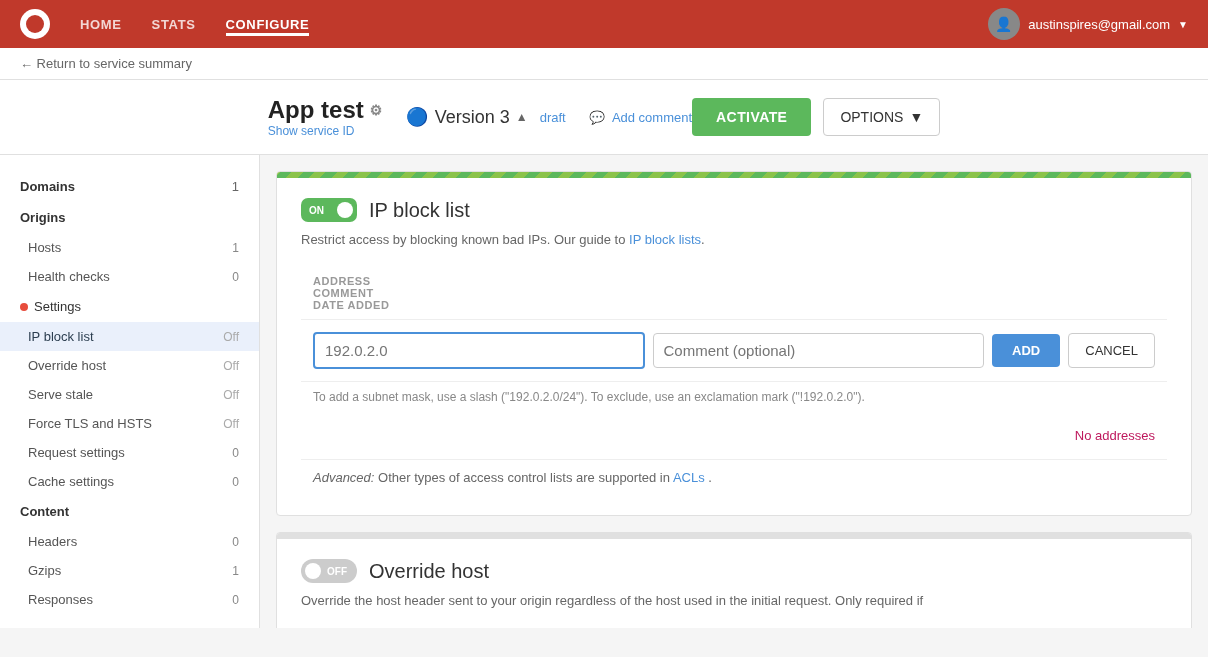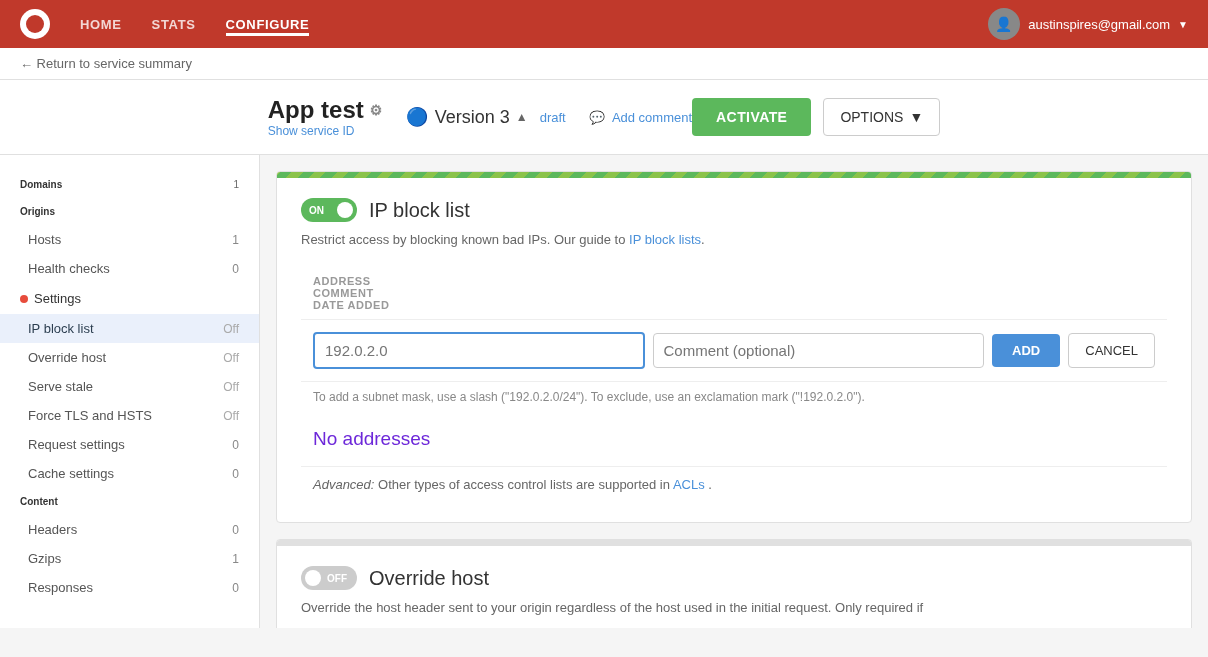--- a/index.html
+++ b/index.html
@@ -125,21 +125,21 @@
       border-right: 1px solid #e0e0e0;
       overflow-y: auto;
       padding: 16px 0;
       flex-shrink: 0;
     }
     .sidebar-section-header {
       display: flex;
       justify-content: space-between;
       align-items: center;
       padding: 8px 20px;
-      font-size: 10px;
+      font-size: 13px;
       font-weight: 700;
       color: #333;
       text-transform: none;
       text-align: center;
     }
     .sidebar-section-header .count {
       color: #666;
       font-weight: 400;
     }
     .sidebar-item {
@@ -205,21 +205,21 @@
     }
     .card-body { padding: 20px 24px; }
     .card-header-row {
       display: flex;
       align-items: center;
       gap: 12px;
       margin-bottom: 10px;
     }
     .toggle-on {
       background: #5cb85c;
-      border-radius: 12px;
+      border-radius: 7px;
       width: 56px; height: 24px;
       display: flex; align-items: center;
       position: relative;
       cursor: pointer;
       padding: 0 4px;
     }
     .toggle-on .toggle-label {
       color: white;
       font-size: 10px;
       font-weight: 700;
@@ -315,23 +315,24 @@
       font-size: 13px;
       cursor: pointer;
       white-space: nowrap;
     }
     .hint-text {
       padding: 8px 12px;
       font-size: 12px;
       color: #888;
     }
     .no-addresses {
+      text-align: right;
       padding: 16px 12px;
-      font-size: 19px;
-      color: #6d28d9;
+      font-size: 13px;
+      color: #be185d;
     }
     .advanced-row {
       padding: 10px 12px;
       font-size: 13px;
       color: #666;
       border-top: 1px solid #eee;
     }
     .advanced-row a { color: #4a90d9; text-decoration: none; }
     .advanced-label { font-style: italic; }
 

